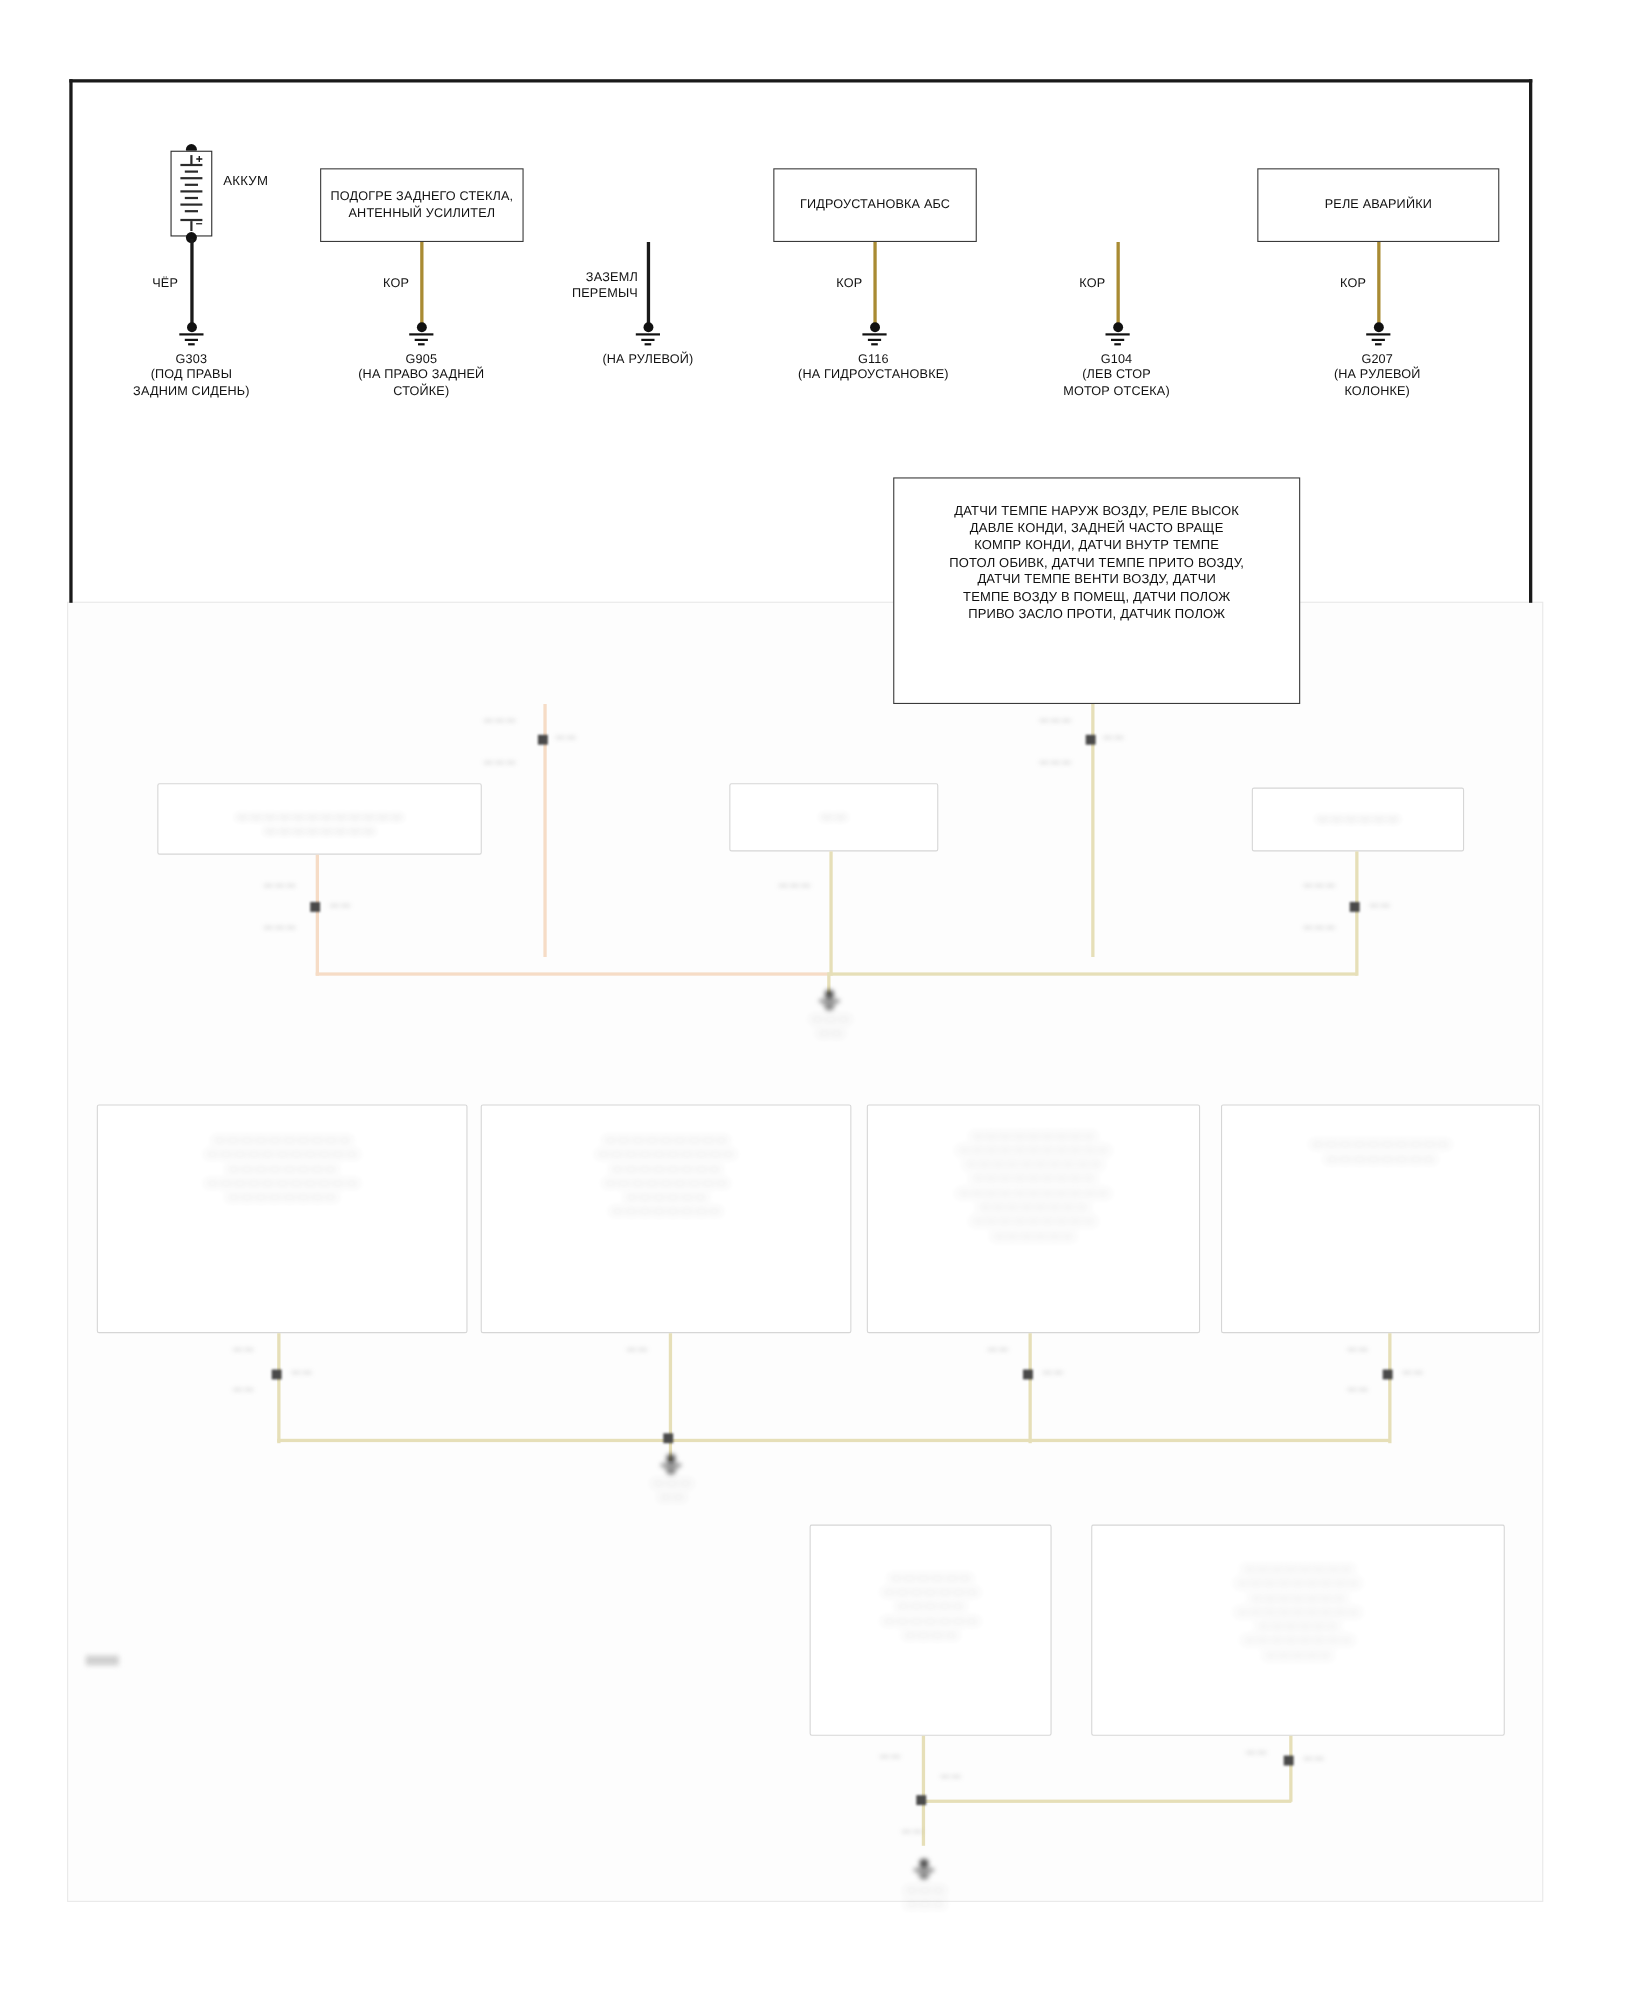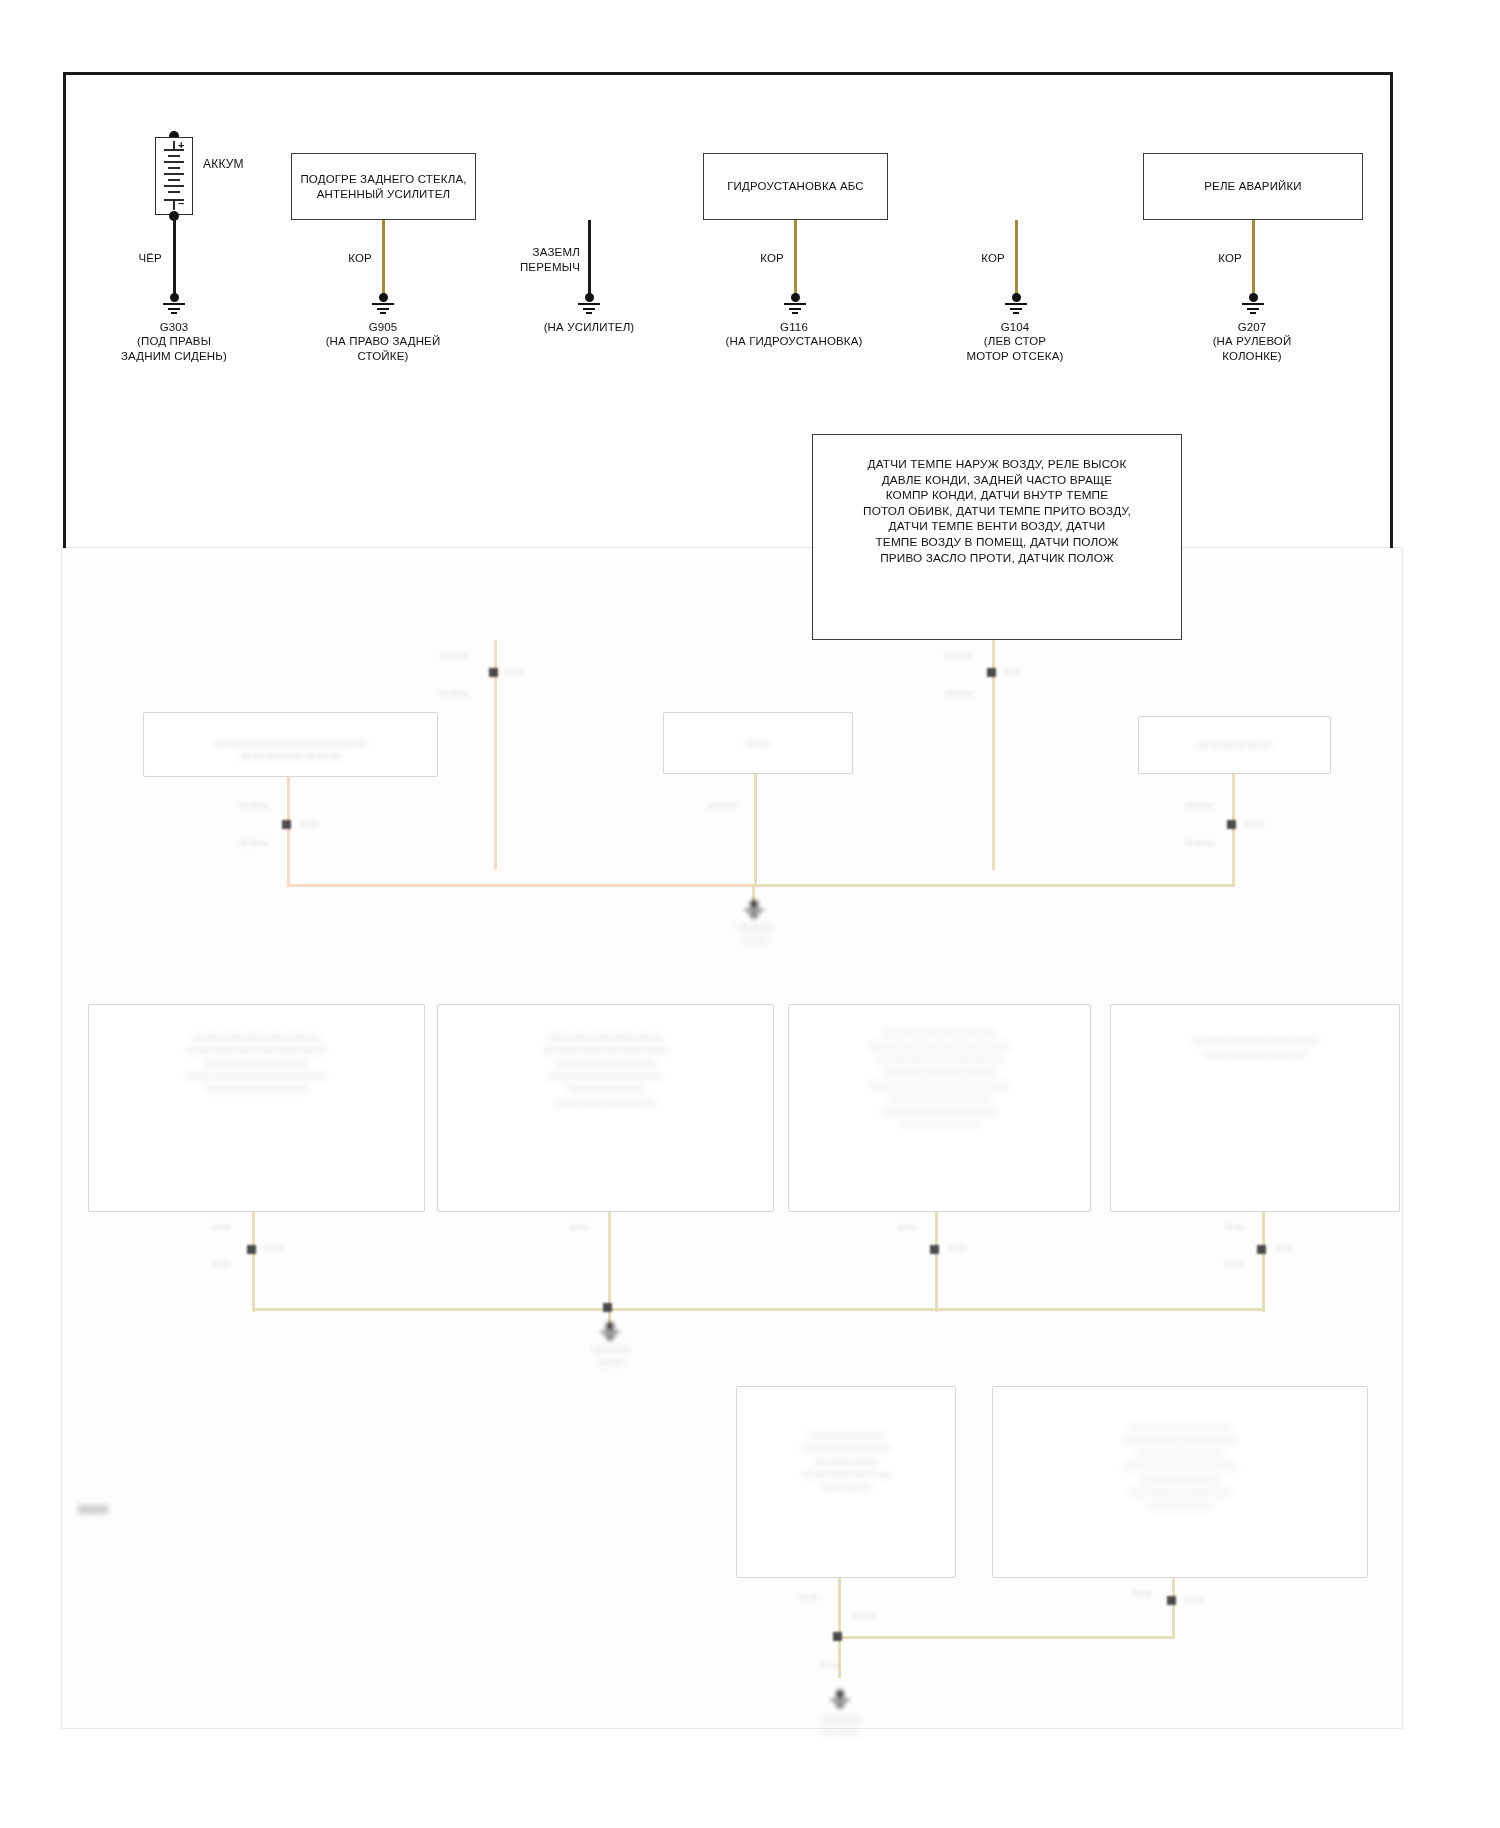--- a/index.html
+++ b/index.html
@@ -163,35 +163,35 @@
 
   <div class="wire wire-v w-black" style="left:588px;top:220px;height:77px;"></div>
   <div class="wlabel" style="left:505px;top:245px;width:75px;white-space:pre-line;line-height:14.5px;">ЗАЗЕМЛ
 ПЕРЕМЫЧ</div>
   <div class="gnd" style="left:576px;top:293px;">
     <div class="dot"></div>
       <div class="b1"></div>
       <div class="b2"></div>
       <div class="b3"></div>
   </div>
-  <div class="glabel" style="left:499px;top:320px;width:180px;">(НА УСИЛИТЕЛ)</div>
+  <div class="glabel" style="left:499px;top:320px;width:180px;">(НА РУЛЕВОЙ)</div>
 
   <div class="box" style="left:703px;top:153px;width:185px;height:67px;">
     <span class="txt">ГИДРОУСТАНОВКА АБС</span>
   </div>
   <div class="wire wire-v w-brown" style="left:794px;top:220px;height:77px;"></div>
   <div class="wlabel" style="left:734px;top:252px;width:50px;">КОР</div>
   <div class="gnd" style="left:782px;top:293px;">
     <div class="dot"></div>
       <div class="b1"></div>
       <div class="b2"></div>
       <div class="b3"></div>
   </div>
   <div class="glabel" style="left:694px;top:320px;width:200px;">G116</div>
-  <div class="glabel" style="left:694px;top:334px;width:200px;">(НА ГИДРОУСТАНОВКА)</div>
+  <div class="glabel" style="left:694px;top:334px;width:200px;">(НА ГИДРОУСТАНОВКЕ)</div>
 
   <div class="wire wire-v w-brown" style="left:1015px;top:220px;height:77px;"></div>
   <div class="wlabel" style="left:955px;top:252px;width:50px;">КОР</div>
   <div class="gnd" style="left:1003px;top:293px;">
     <div class="dot"></div>
       <div class="b1"></div>
       <div class="b2"></div>
       <div class="b3"></div>
   </div>
   <div class="glabel" style="left:925px;top:320px;width:180px;">G104</div>

